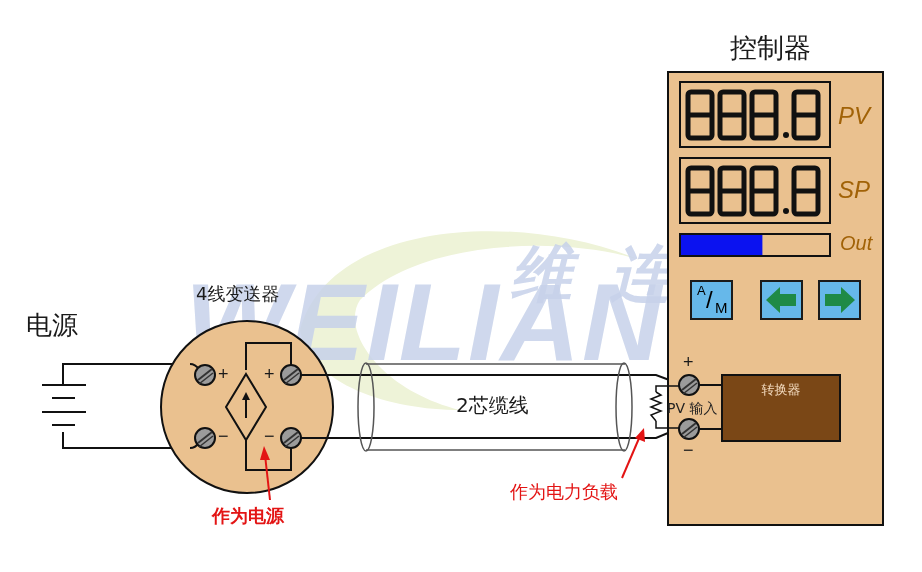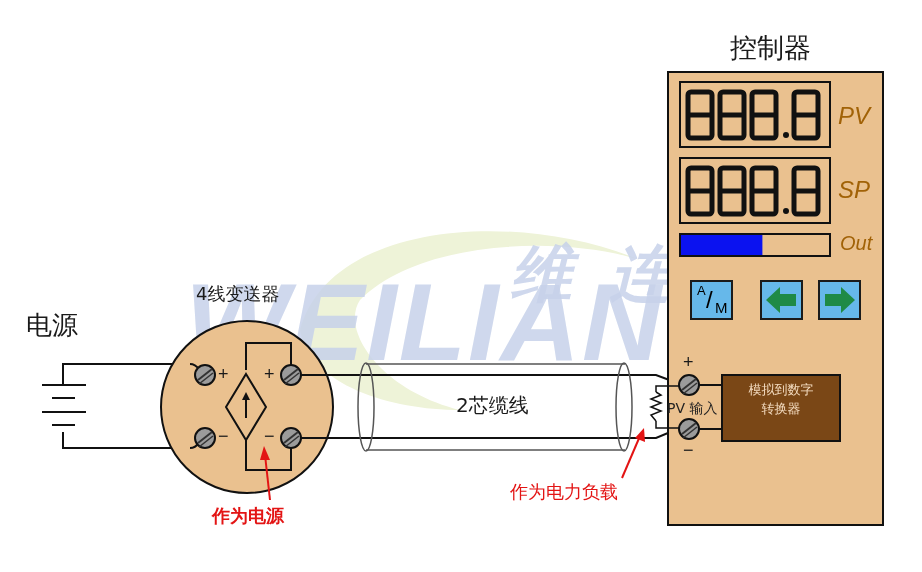--- a/index.html
+++ b/index.html
@@ -179,21 +179,20 @@
 <div class="pvin">PV 输入</div>
 
 <div class="plusminus" style="left:218px; top:364px;">+</div>
 <div class="plusminus" style="left:218px; top:426px;">−</div>
 <div class="plusminus" style="left:264px; top:364px;">+</div>
 <div class="plusminus" style="left:264px; top:426px;">−</div>
 <div class="plusminus" style="left:683px; top:352px;">+</div>
 <div class="plusminus" style="left:683px; top:440px;">−</div>
 
 <div class="conv-text">
-  <div>模拟到数字</div>
   <div>转换器</div>
 </div>
 
 <div class="btn btn-am">
   <span class="am-a">A</span>
   <span class="am-slash">/</span>
   <span class="am-m">M</span>
 </div>
 <div class="btn btn-left">
   <svg width="39" height="36" viewBox="0 0 39 36">

